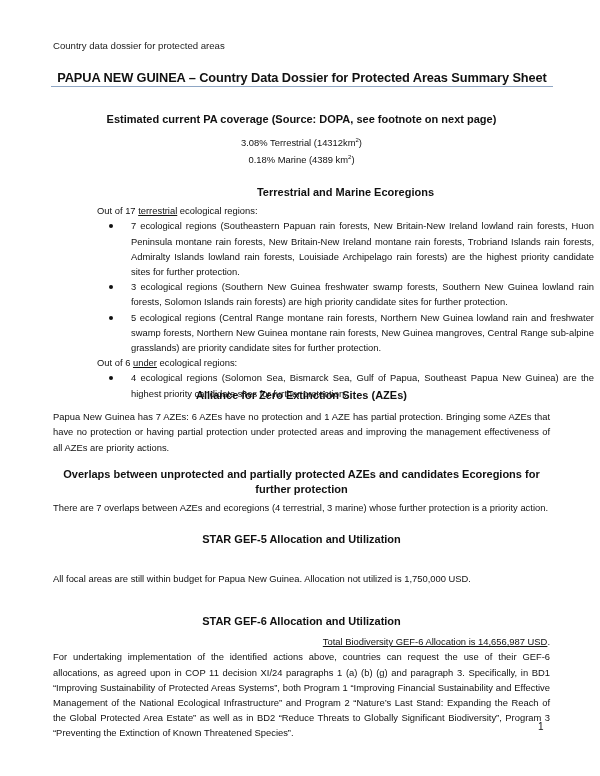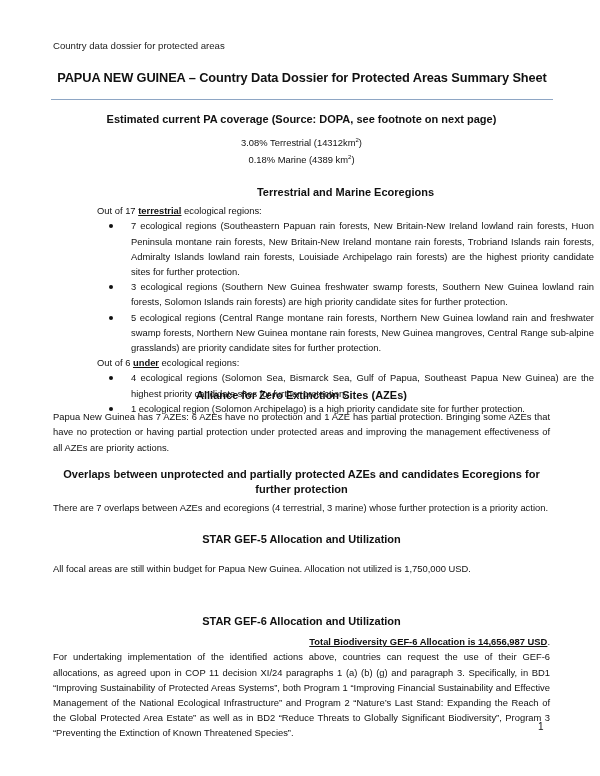--- a/index.html
+++ b/index.html
@@ -7,35 +7,35 @@
       width: 600px; height: 776px; position: relative; overflow: hidden;
       font-family: "Liberation Sans", sans-serif; color: #111;
     }
     .page { position: absolute; left: 0; top: 0; width: 536px; height: 776px; }
     .header-line {
       position: absolute; left: 53px; top: 40px;
       font-size: 9.6px; color: #222;
     }
     .title-wrap {
       position: absolute; left: 51px; top: 70px; width: 502px;
-      border-bottom: 1.5px solid #8ea6c4; padding-bottom: 14px; text-align: center;
+      border-bottom: 1.5px solid #8ea6c4; padding-bottom: 1px; text-align: center;
     }
     .title { font-size: 12.8px; font-weight: bold; letter-spacing: -0.1px; }
     .block { position: absolute; left: 53px; width: 497px; font-size: 9.4px; line-height: 15.2px; }
     .h { font-weight: bold; text-align: center; font-size: 11px; }
     .center { text-align: center; }
     .justify { text-align: justify; }
     sup { font-size: 6px; vertical-align: super; line-height: 0; }
     ul { margin: 0; padding-left: 34px; list-style: none; }
     li { position: relative; text-align: justify; }
     li::before {
       content: ""; position: absolute; left: -22px; top: 6px;
       width: 4px; height: 4px; background: #111; border-radius: 50%;
     }
-    .u { text-decoration: underline; font-weight: bold; }
+    .u { text-decoration: underline; }
     .pagenum { position: absolute; left: 538px; top: 721px; font-size: 10px; }
   </style>
 </head>
 <body>
 
 <div class="page">
 
   <div class="header-line">Country data dossier for protected areas</div>
 
   <div class="title-wrap">
@@ -60,37 +60,36 @@
     <ul>
       <li>7 ecological regions (Southeastern Papuan rain forests, New Britain-New Ireland lowland rain forests, Huon Peninsula montane rain forests, New Britain-New Ireland montane rain forests, Trobriand Islands rain forests, Admiralty Islands lowland rain forests, Louisiade Archipelago rain forests) are the highest priority candidate sites for further protection.</li>
       <li>3 ecological regions (Southern New Guinea freshwater swamp forests, Southern New Guinea lowland rain forests, Solomon Islands rain forests) are high priority candidate sites for further protection.</li>
       <li>5 ecological regions (Central Range montane rain forests, Northern New Guinea lowland rain and freshwater swamp forests, Northern New Guinea montane rain forests, New Guinea mangroves, Central Range sub-alpine grasslands) are priority candidate sites for further protection.</li>
     </ul>
     <div>
       <span>Out of 6 </span><span class="u">under</span><span> ecological regions:</span>
     </div>
     <ul>
       <li>4 ecological regions (Solomon Sea, Bismarck Sea, Gulf of Papua, Southeast Papua New Guinea) are the highest priority candidate sites for further protection.</li>
-      <li>1 ecological region (Solomon Archipelago) is a high priority candidate site for further protection.</li>
     </ul>
   </div>
 
   <div class="block" style="top:388px;">
     <div class="h">Alliance for Zero Extinction Sites (AZEs)</div>
     <div class="justify" style="margin-top:6px;">Papua New Guinea has 7 AZEs: 6 AZEs have no protection and 1 AZE has partial protection. Bringing some AZEs that have no protection or having partial protection under protected areas and improving the management effectiveness of all AZEs are priority actions.</div>
   </div>
 
   <div class="block" style="top:467px;">
     <div class="h" style="line-height:15px;">Overlaps between unprotected and partially protected AZEs and candidates Ecoregions for further protection</div>
     <div style="margin-top:3px;">There are 7 overlaps between AZEs and ecoregions (4 terrestrial, 3 marine) whose further protection is a priority action.</div>
   </div>
 
   <div class="block" style="top:532px;">
     <div class="h">STAR GEF-5 Allocation and Utilization</div>
-    <div style="margin-top:14px;">All focal areas are still within budget for Papua New Guinea. Allocation not utilized is 1,750,000 USD.</div>
+    <div style="margin-top:24px;">All focal areas are still within budget for Papua New Guinea. Allocation not utilized is 1,750,000 USD.</div>
   </div>
 
   <div class="block" style="top:578px;margin-top:36px;">
     <div class="h">STAR GEF-6 Allocation and Utilization</div>
     <div style="margin-top:5px;text-align:right;">
       <span class="u">Total Biodiversity GEF-6 Allocation is 14,656,987 USD</span><span>.</span>
     </div>
     <div class="justify">For undertaking implementation of the identified actions above, countries can request the use of their GEF-6 allocations, as agreed upon in COP 11 decision XI/24 paragraphs 1 (a) (b) (g) and paragraph 3. Specifically, in BD1 “Improving Sustainability of Protected Areas Systems”, both Program 1 “Improving Financial Sustainability and Effective Management of the National Ecological Infrastructure” and Program 2 “Nature’s Last Stand: Expanding the Reach of the Global Protected Area Estate” as well as in BD2 “Reduce Threats to Globally Significant Biodiversity”, Program 3 “Preventing the Extinction of Known Threatened Species”.</div>
   </div>
 

